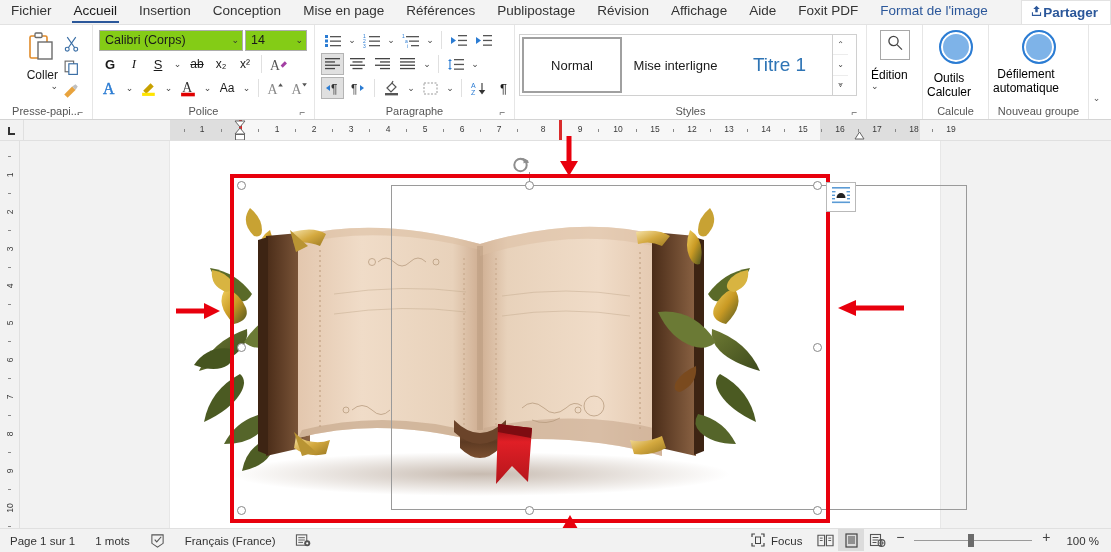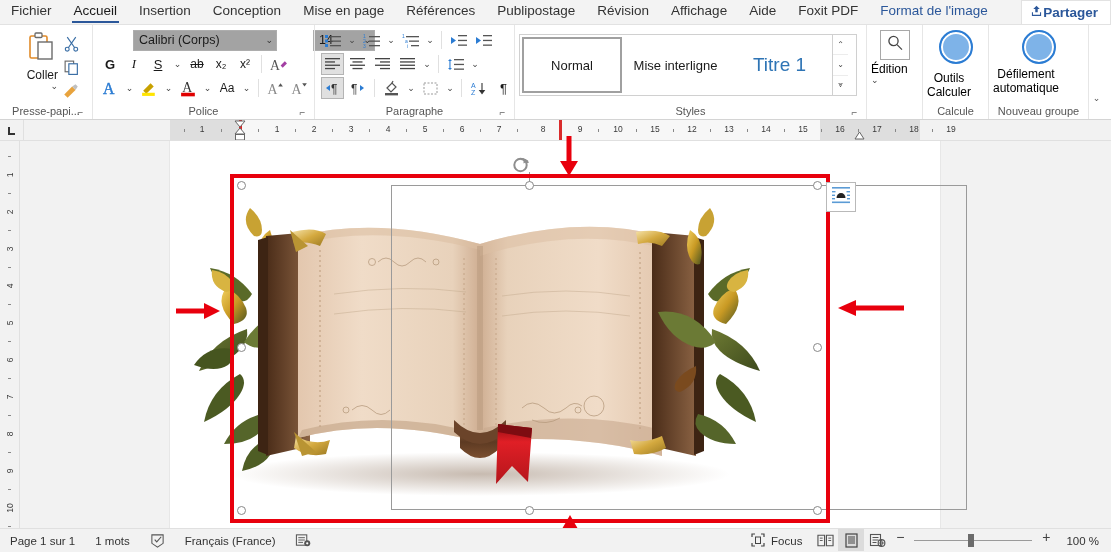--- a/index.html
+++ b/index.html
@@ -61,23 +61,23 @@
   }
   .big-btn .lbl { margin-top: 2px; line-height: 13px; text-align:center; }
   .caretdn { font-size: 9px; color: #444; line-height: 8px; }
   .small-icons { display: flex; flex-direction: column; gap: 2px; padding-top: 4px; }
   .mini { width: 26px; height: 22px; display:flex; align-items:center; justify-content:center; }
 
   
   .fontgrp { width: 222px; }
   .row { display: flex; align-items: center; gap: 2px; height: 24px; }
   .combo {
-    height: 21px; border: 1px solid #adadad; background: #a3a3a3;
+    height: 21px; border: 1px solid #adadad; background: #84cc16;
     display: flex; align-items: center; justify-content: space-between;
-    font-size: 12.5px; color: #1a1a1a; padding: 0 3px 0 5px; margin-left: 34px;
+    font-size: 12.5px; color: #1a1a1a; padding: 0 3px 0 5px;
   }
   .combo .cv { overflow:hidden; white-space:nowrap; }
   .combo .cc { font-size: 9px; color: #333; padding-left:4px; }
   .fbtn {
     min-width: 22px; height: 22px; display:flex; align-items:center;
     justify-content:center; font-size: 13px; color: #1a1a1a;
   }
   .fbtn.sm { min-width: 13px; font-size: 9px; color:#444; }
   .divider-v { width:1px; height:18px; background:#e0e0e0; margin:0 3px; }
 
@@ -532,21 +532,21 @@
     <div class="group" style="width:56px">
       <div class="group-body" style="flex-direction:column; width:100%">
         <div class="sq-btn">
           <span>
             <svg width="18" height="18" viewBox="0 0 18 18">
                 <circle cx="7.5" cy="7" r="4.6" fill="none" stroke="#444" stroke-width="1.3"></circle>
                 <path d="M11 10.6 L16 15.6" stroke="#444" stroke-width="1.3"></path>
               </svg>
           </span>
         </div>
-        <div style="text-align:center;font-size:12px;margin-top:2px">Édition</div>
+        <div style="text-align:center;font-size:12px;margin-top:8px">Édition</div>
         <div class="caretdn" style="text-align:center">⌄</div>
       </div>
       <div class="group-label"></div>
     </div>
 
     <div class="group" style="width:66px">
       <div class="group-body" style="flex-direction:column; width:100%">
         <div class="circ-btn"></div>
         <div style="text-align:center;font-size:12px;line-height:14px;margin-top:7px">
           <span>Outils</span><br>

